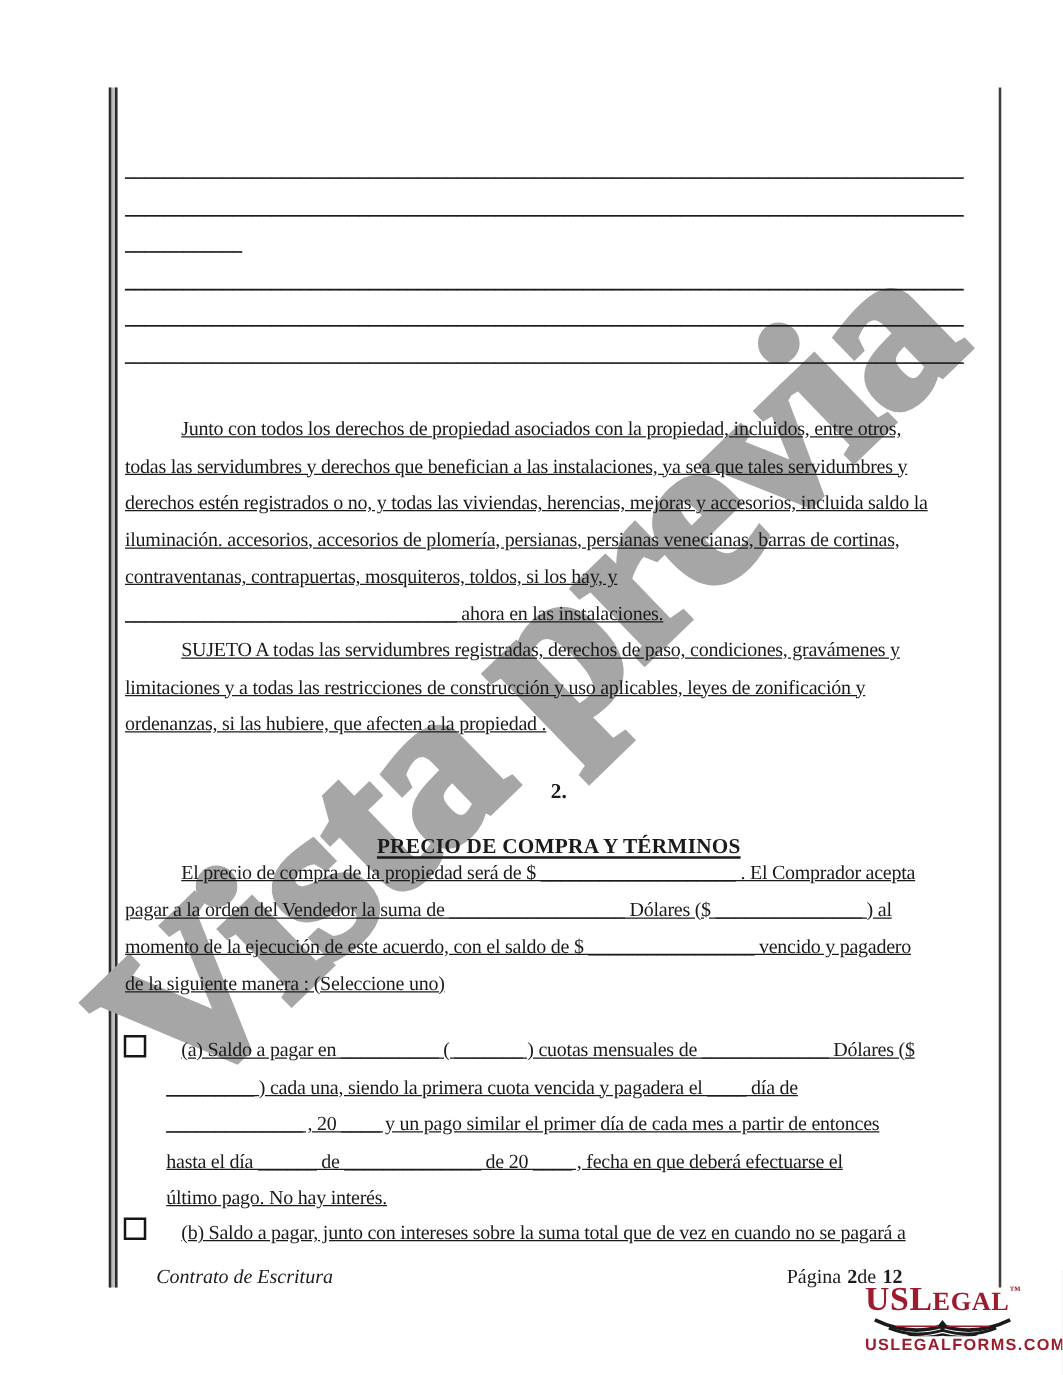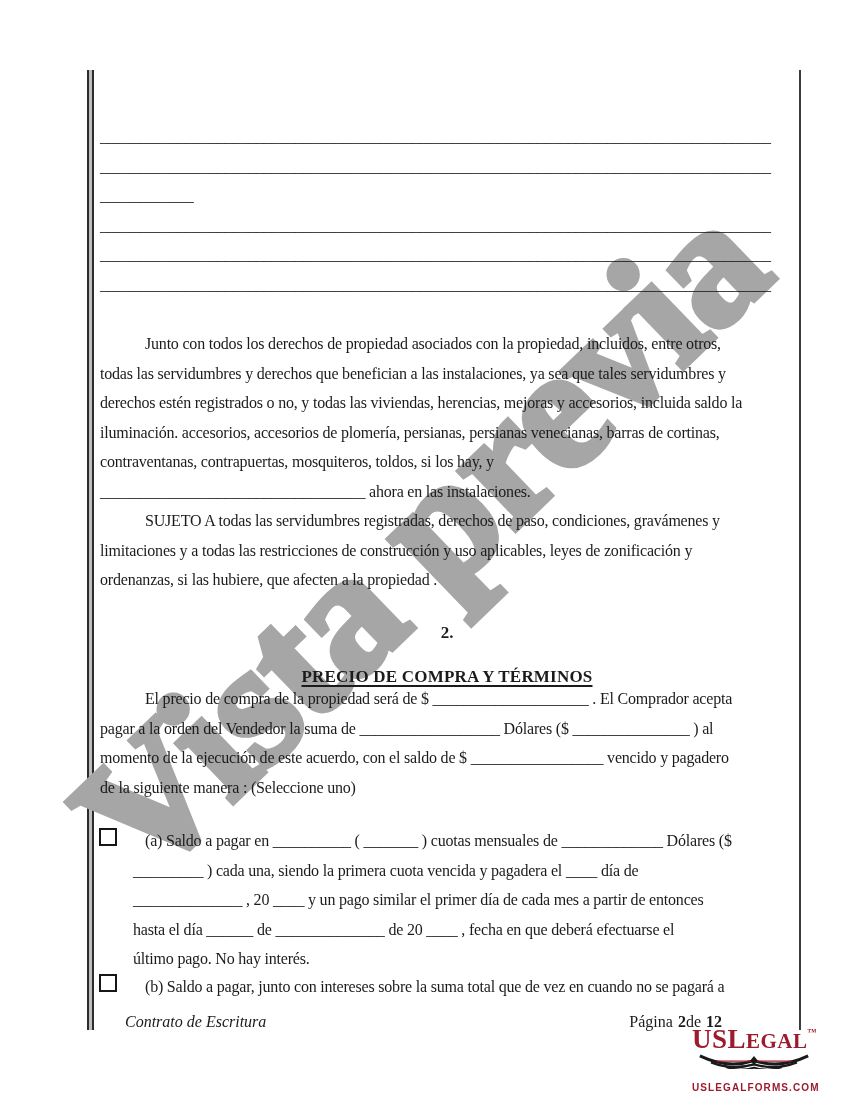--- a/index.html
+++ b/index.html
@@ -23,21 +23,21 @@
     font-family:"Liberation Serif",serif;font-weight:bold;
     font-size:175px;letter-spacing:-2px;white-space:nowrap;
     color:#a6a6a6;-webkit-text-stroke:7px #a6a6a6;
     z-index:1;
   }
   
   .block{
     position:absolute;left:100px;width:694px;z-index:2;
     font-size:16px;line-height:29.5px;letter-spacing:-0.2px;
   }
-  .line{white-space:nowrap;}
+  .line{white-space:nowrap;text-decoration:underline;}
   .indent{text-indent:45px;}
   .hang{padding-left:12px;}
   
   .heading{position:absolute;left:100px;top:623px;width:694px;text-align:center;
     font-weight:bold;font-size:17px;z-index:2;}
   .heading .num{line-height:19px;}
   .heading .title{line-height:21px;text-decoration:underline;
     text-decoration-thickness:1.6px;text-underline-offset:3px;letter-spacing:0.2px;margin-top:24px;}
   
   .checkbox{
@@ -54,22 +54,22 @@
   .pg-num{font-weight:bold;}
   .pg-de{margin-right:5px;}
   .pg-total{font-weight:bold;}
   
   .logo{position:absolute;right:34px;top:1026px;width:124px;text-align:right;z-index:2;line-height:1;}
   .logo-word{font-family:"Liberation Serif",serif;font-weight:bold;color:#9c1c2e;white-space:nowrap;}
   .logo-big{font-size:27px;letter-spacing:0.5px;}
   .logo-small{font-size:21px;letter-spacing:0.5px;}
   .logo-tm{font-size:9px;vertical-align:13px;color:#9c1c2e;font-weight:bold;}
   .logo-eagle{display:block;margin:1px auto 0 auto;}
-  .logo-site{font-family:"Liberation Sans",sans-serif;font-size:10px;font-weight:bold;
-    color:#9c1c2e;letter-spacing:1.1px;margin-top:14px;}
+  .logo-site{font-family:"Liberation Sans",sans-serif;font-size:13px;font-weight:bold;
+    color:#9c1c2e;letter-spacing:1.1px;margin-top:0;}
 </style>
 </head>
 <body>
 
 <div class="page">
 
   <div class="vrule-left"></div>
   <div class="vrule-right"></div>
 
   <div class="watermark">Vista previa</div>

